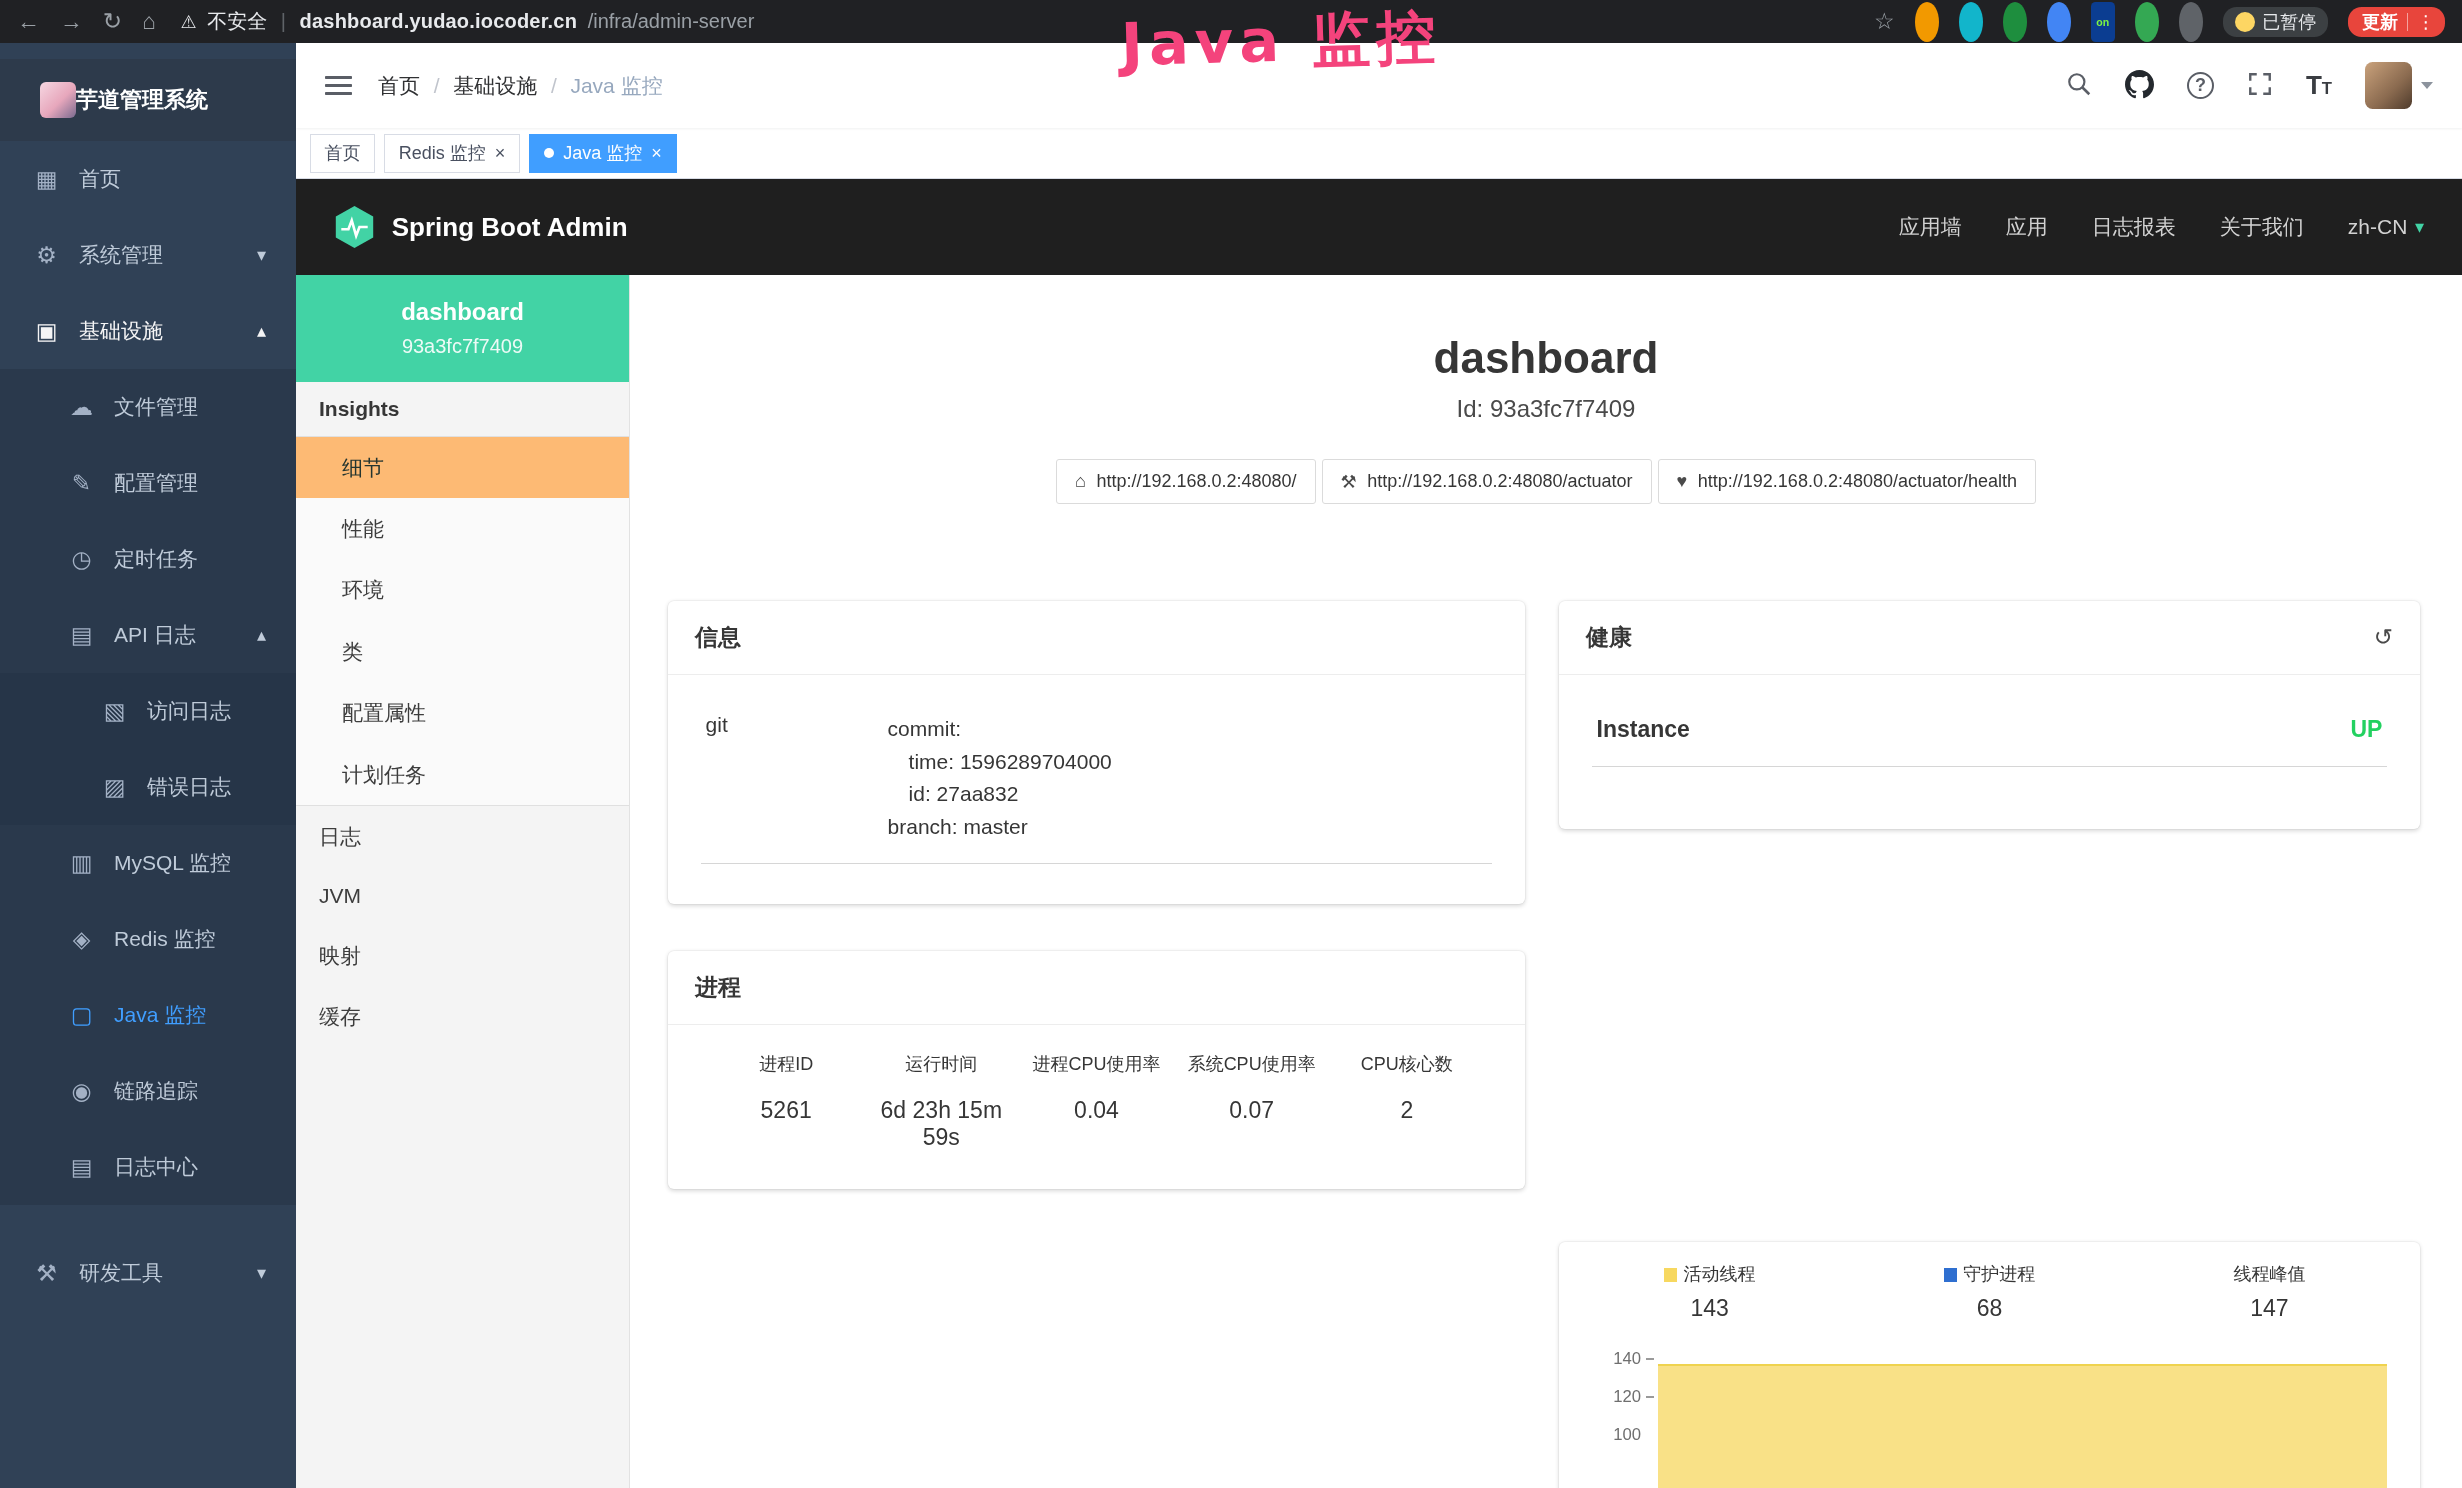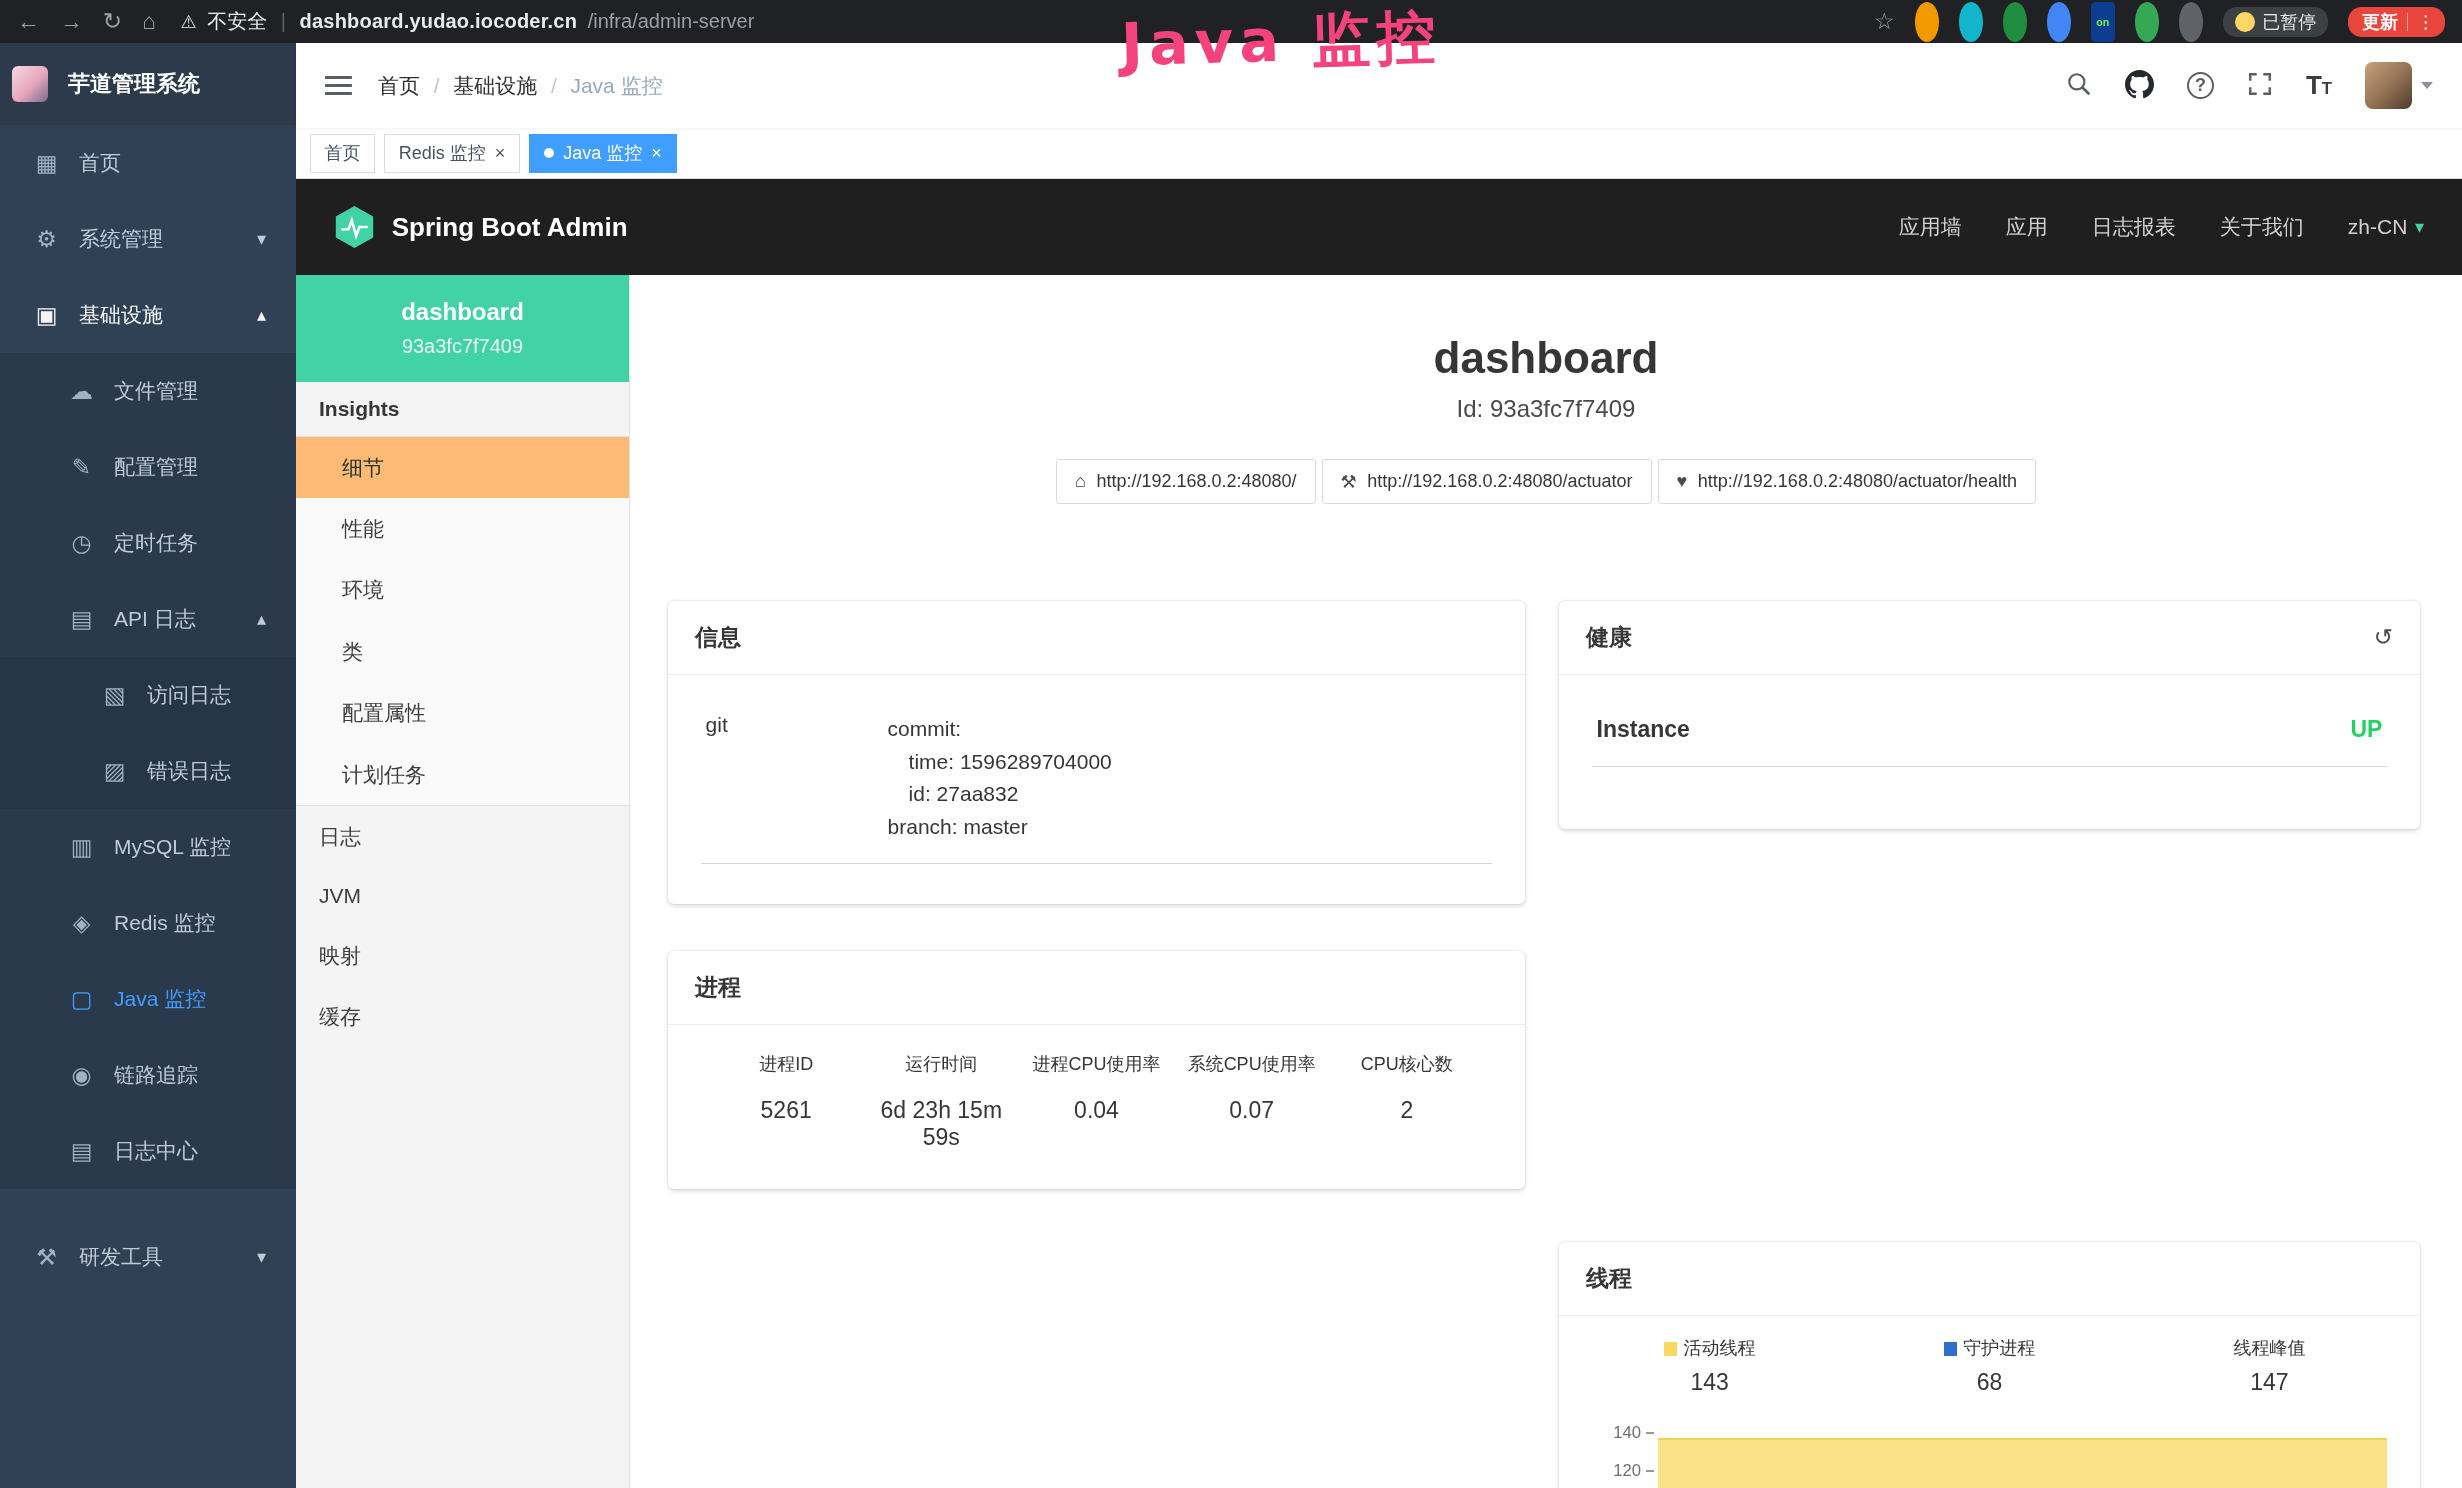--- a/index.html
+++ b/index.html
@@ -26,21 +26,21 @@
   .update-pill { display:flex; align-items:center; gap:9px; background:#e8453c; border-radius:13.7px;
     height:30px; padding:0 10.6px 0 13.7px; font-size:18px; color:#fff; font-weight:700; cursor:pointer; }
   .update-pill .vdiv { width:0.8px; height:18px; background:rgba(255,255,255,.5); }
   .kebab { font-size:18px; font-weight:400; }
 
   
   .app { display:flex; height:1445px; }
 
   
   .sidebar { width:296px; background:#304156; flex-shrink:0; color:#bfcbd9; overflow:hidden; }
-  .logo { height:82px; display:flex; align-items:center; gap:20px; padding:0 12px; background:#2d3a4b; }
+  .logo { height:82px; display:flex; align-items:center; gap:0; padding:0 40px; background:#2d3a4b;margin-top:16px; }
   .logo-img { width:36px; height:36px; border-radius:6px; flex-shrink:0;
     background:linear-gradient(135deg,#f6d7e2 0%, #e7a7bc 55%, #7a6a8f 100%); }
   .logo-title { font-size:22px; font-weight:700; color:#fff; white-space:nowrap; }
   .mi { height:76px; display:flex; align-items:center; gap:18px; padding-left:32px;
     font-size:21px; cursor:pointer; white-space:nowrap; }
   .mi-ic { width:29px; text-align:center; font-size:23px; color:#a3b1c5; flex-shrink:0; }
   .chev { margin-left:auto; margin-right:30px; font-size:18px; color:#bfcbd9; }
   .lvl1 { background:#2a394c; padding-left:67px; }
   .lvl2 { background:#263548; padding-left:100px; }
   .mi.parent-open, .mi.parent-open .mi-ic, .mi.parent-open .chev { color:#f4f4f5; }
@@ -450,23 +450,20 @@
               </div>
               <div class="card-body">
                 <div class="h-row">
                   <span class="h-name">Instance</span>
                   <span class="h-up">UP</span>
                 </div>
               </div>
             </div>
 
             <div class="card threads">
-              <div class="card-head">
-                <span>线程</span>
-              </div>
               <div class="tlegend">
                 <div class="tleg">
                   <span class="sq sq-y"></span><span>活动线程</span>
                 </div>
                 <div class="tleg">
                   <span class="sq sq-b"></span><span>守护进程</span>
                 </div>
                 <div class="tleg">
                   <span>线程峰值</span>
                 </div>

